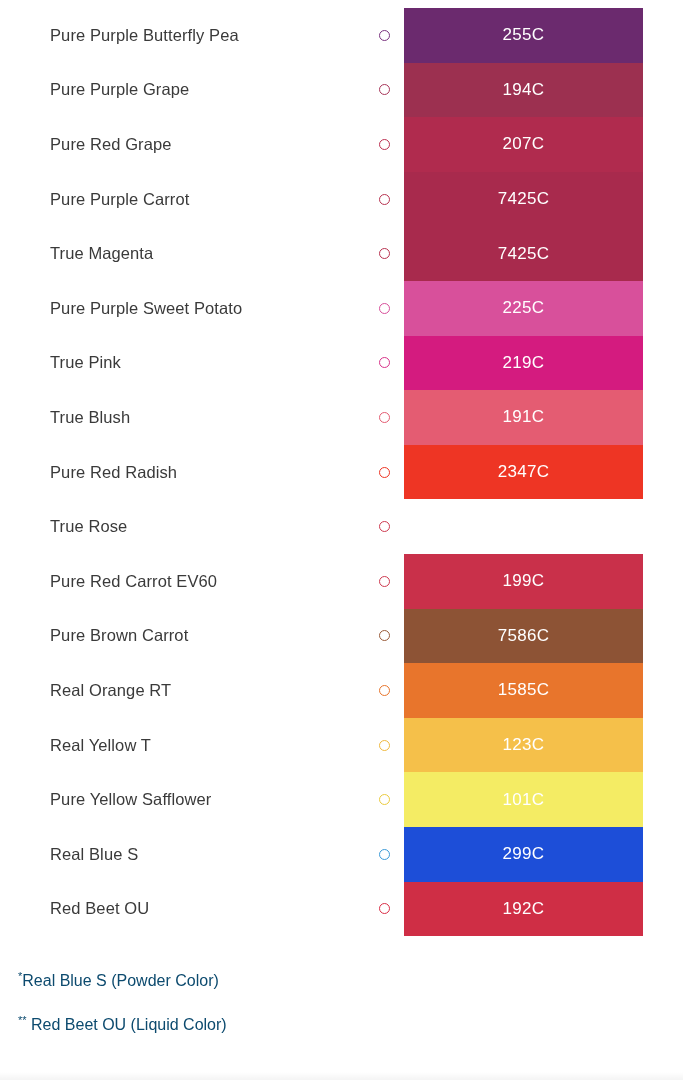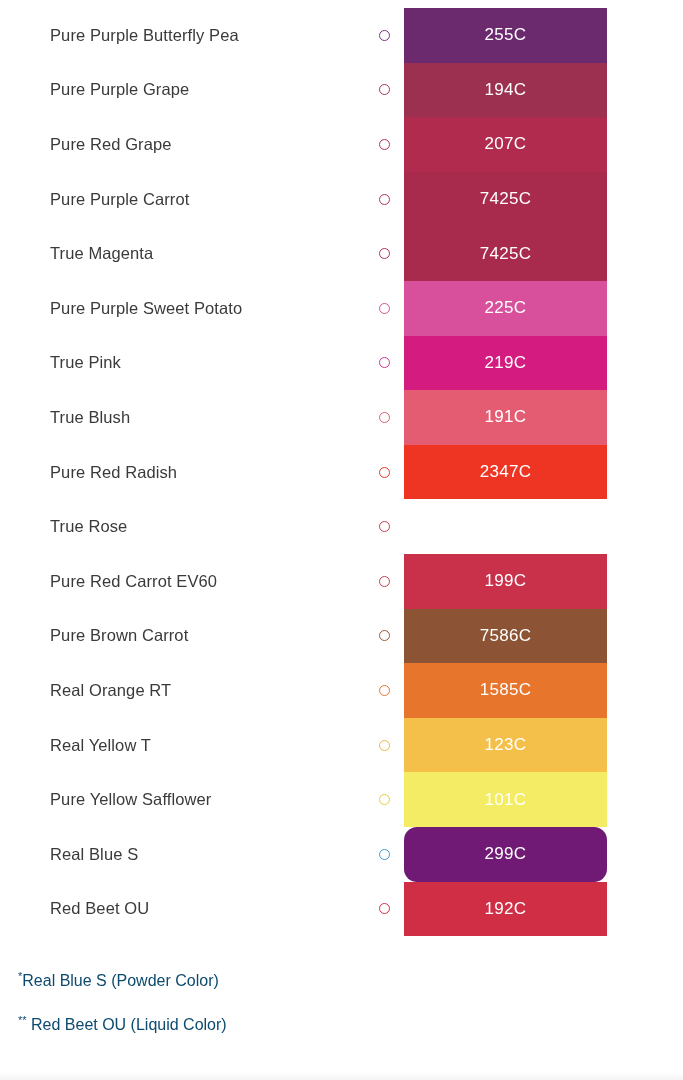--- a/index.html
+++ b/index.html
@@ -68,21 +68,21 @@
   .bullet {
     width: 11px;
     height: 11px;
     border-radius: 50%;
     border: 1.6px solid currentColor;
     flex: 0 0 auto;
     align-self: center;
     margin-left: 1px;
   }
   .swatch {
-    width: 203px;
+    width: 239px;
     height: 54.6px;
     margin-bottom: 1.6px;
     display: flex;
     align-items: center;
     justify-content: center;
     color: #ffffff;
     font-size: 17px;
     letter-spacing: 0.3px;
   }
   .swatch-code {
@@ -266,21 +266,21 @@
         <div class="swatch" style="background-color: rgb(244, 236, 100);">
           <span class="swatch-code">101C</span>
         </div>
       </div>
       <div class="row">
         <div class="label-cell" style="color: rgb(61, 155, 216);">
           <span class="label-text">Real Blue S</span>
           <span class="leader"><span class="leader-dots"></span></span>
           <span class="bullet"></span>
         </div>
-        <div class="swatch" style="background-color: #701a75; border-radius: 13px;">
+        <div class="swatch" style="background-color: #1d4ed8;">
           <span class="swatch-code">299C</span>
         </div>
       </div>
       <div class="row">
         <div class="label-cell" style="color: rgb(218, 47, 71);">
           <span class="label-text">Red Beet OU</span>
           <span class="leader"><span class="leader-dots"></span></span>
           <span class="bullet"></span>
         </div>
         <div class="swatch" style="background-color: rgb(207, 46, 69);">

